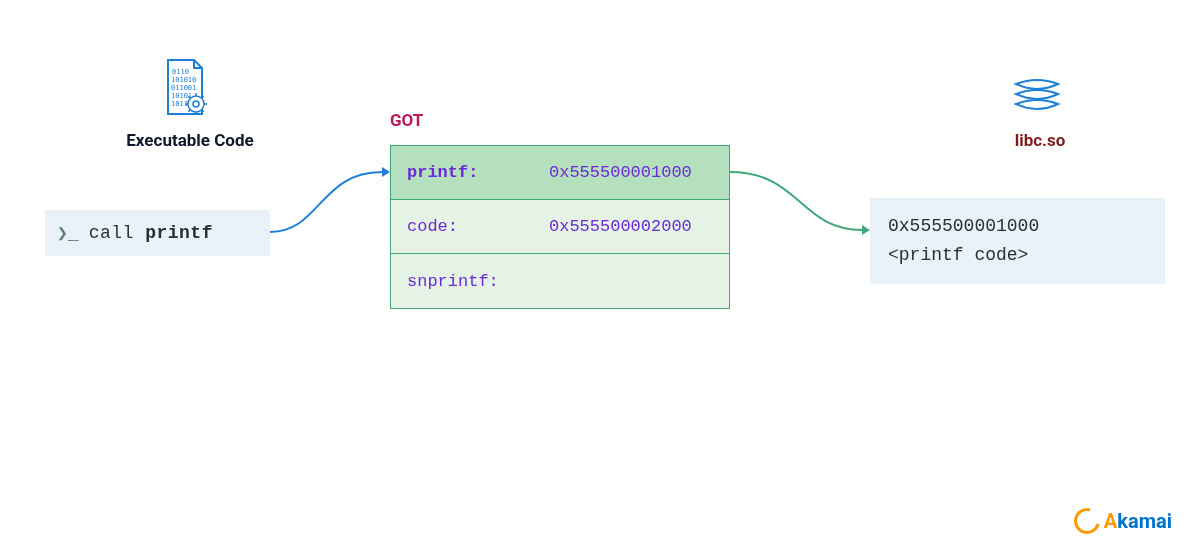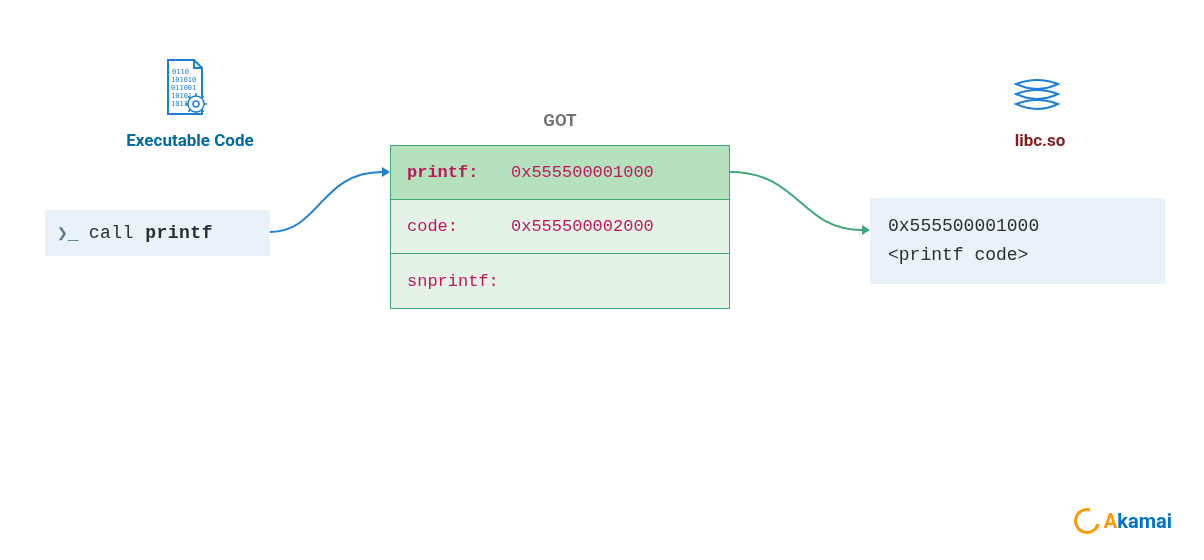--- a/index.html
+++ b/index.html
@@ -23,21 +23,21 @@
     color: #0c4a6e;
   }
   .exec-label {
     position: absolute;
     left: 100px;
     top: 130px;
     width: 180px;
     text-align: center;
     font-weight: 700;
     font-size: 17px;
-    color: #0369a1;
+    color: #0f172a;
   }
   .call-box {
     position: absolute;
     left: 45px;
     top: 210px;
     width: 225px;
     height: 46px;
     background: #e8f2f8;
     display: flex;
     align-items: center;
@@ -48,40 +48,40 @@
   .prompt { color: #5a7a8c; margin-right: 10px; font-weight: 600; }
   .call-text { letter-spacing: 0.5px; }
   .call-text b { font-weight: 700; }
 
   
   .got-label {
     position: absolute;
     left: 390px;
     top: 110px;
     width: 340px;
-    text-align: center;
-    font-weight: 700;
-    font-size: 17px;
-    color: #737373;
+    font-weight: 700;
+    font-size: 17px;
+    color: #be185d;
   }
   .got-table {
     position: absolute;
     left: 390px;
     top: 145px;
     width: 340px;
     border: 1px solid #3fa779;
   }
   .got-row {
     display: flex;
     align-items: center;
     height: 54px;
     border-bottom: 1px solid #3fa779;
     background: #e4f3e6;
     font-size: 17px;
-    color: #be185d;
+    color: #6d28d9;
+    gap: 38px;
   }
   .got-row:last-child { border-bottom: none; }
   .got-row.active { background: #b4e0bd; }
   .got-fn { width: 120px; padding-left: 16px; font-weight: 400; }
   .got-row.active .got-fn { font-weight: 700; }
   .got-addr { flex: 1; }
 
   
   .libc-icon {
     position: absolute;

